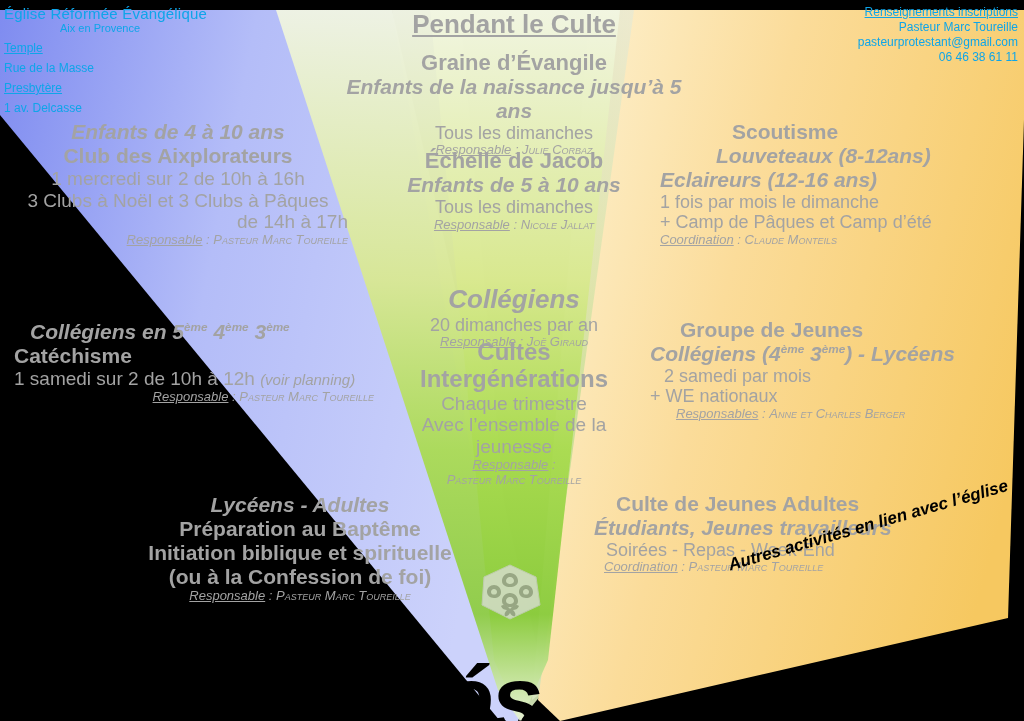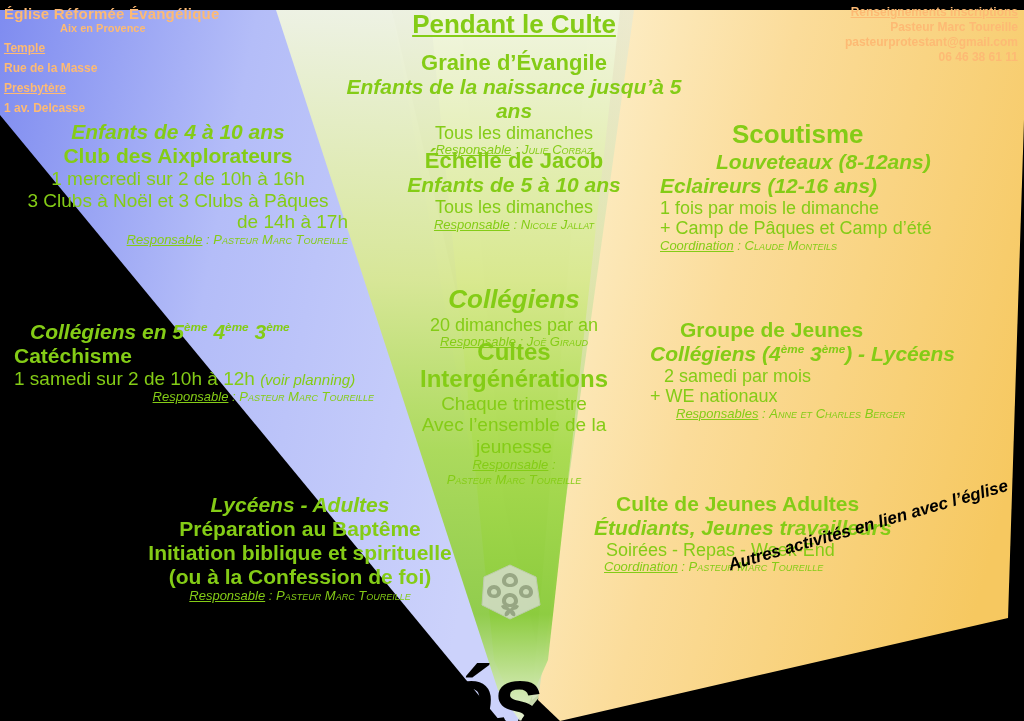--- a/index.html
+++ b/index.html
@@ -4,35 +4,35 @@
 <style>
   html,body{margin:0;padding:0;background:#000;}
   body{width:1024px;height:721px;overflow:hidden;font-family:"Liberation Sans",sans-serif;}
   #stage{position:relative;width:1024px;height:721px;background:#000;overflow:hidden;}
 
   
   .wedge{position:absolute;left:0;top:0;width:1024px;height:721px;}
   .wedge svg{display:block;}
 
   
-  .hdr{position:absolute;color:#fdba74;font-weight:bold;line-height:1.08;}
+  .hdr{position:absolute;color:#0ea5e9;font-weight:normal;line-height:1.08;}
   .hdr .ln{white-space:nowrap;}
   .hdr .u{text-decoration:underline;}
   #hdr-left{left:4px;top:6px;text-align:left;}
   #hdr-left .t1{font-size:15px;letter-spacing:.2px;}
   #hdr-left .t2{font-size:11px;margin-left:56px;margin-top:1px;}
   #hdr-left .t3{font-size:12px;margin-top:7px;}
   #hdr-right{right:6px;top:6px;text-align:right;}
   #hdr-right .r1{font-size:12px;}
   #hdr-right .r2{font-size:12px;margin-top:2px;}
   #hdr-right .r3{font-size:12px;margin-top:2px;}
   #hdr-right .r4{font-size:12px;margin-top:2px;}
 
   
-  .blk{position:absolute;color:#84cc16;line-height:1.14;}
+  .blk{position:absolute;color:#a3a3a3;line-height:1.14;}
   .resp{font-size:13px;font-style:italic;}
   .resp .lbl{text-decoration:underline;margin-top:20px;}
   .sc{font-variant:small-caps;}
   sup{font-size:.56em;vertical-align:super;font-style:italic;}
 
   
   #c-head{left:334px;top:10px;width:360px;text-align:center;}
   #c-head .h{font-size:26px;font-weight:bold;text-decoration:underline;}
   #c1{left:334px;top:50px;width:360px;text-align:center;}
   #c1 .a{font-size:22px;font-weight:bold;}
@@ -60,21 +60,21 @@
   #l2{left:14px;top:320px;width:370px;text-align:left;}
   #l2 .a{font-size:21px;font-style:italic;font-weight:bold;padding-left:16px;}
   #l2 .b{font-size:21px;font-weight:bold;}
   #l2 .c{font-size:19px;}
   #l3{left:120px;top:493px;width:360px;text-align:center;}
   #l3 .a{font-size:21px;font-style:italic;font-weight:bold;}
   #l3 .b{font-size:21px;font-weight:bold;}
 
   
   #r1{left:660px;top:120px;width:360px;text-align:left;}
-  #r1 .a{font-size:26px;font-weight:bold;padding-left:72px;}
+  #r1 .a{font-size:21px;font-weight:bold;padding-left:72px;}
   #r1 .b{font-size:21px;font-style:italic;font-weight:bold;padding-left:56px;}
   #r1 .b2{font-size:21px;font-style:italic;font-weight:bold;padding-left:0px;}
   #r1 .c{font-size:18px;}
   #r2{left:650px;top:318px;width:370px;text-align:left;}
   #r2 .a{font-size:21px;font-weight:bold;padding-left:30px;}
   #r2 .b{font-size:21px;font-style:italic;font-weight:bold;}
   #r2 .c{font-size:18px;padding-left:14px;}
   #r2 .c2{font-size:18px;}
   #r3{left:594px;top:492px;width:420px;text-align:left;}
   #r3 .a{font-size:21px;font-weight:bold;padding-left:22px;}

